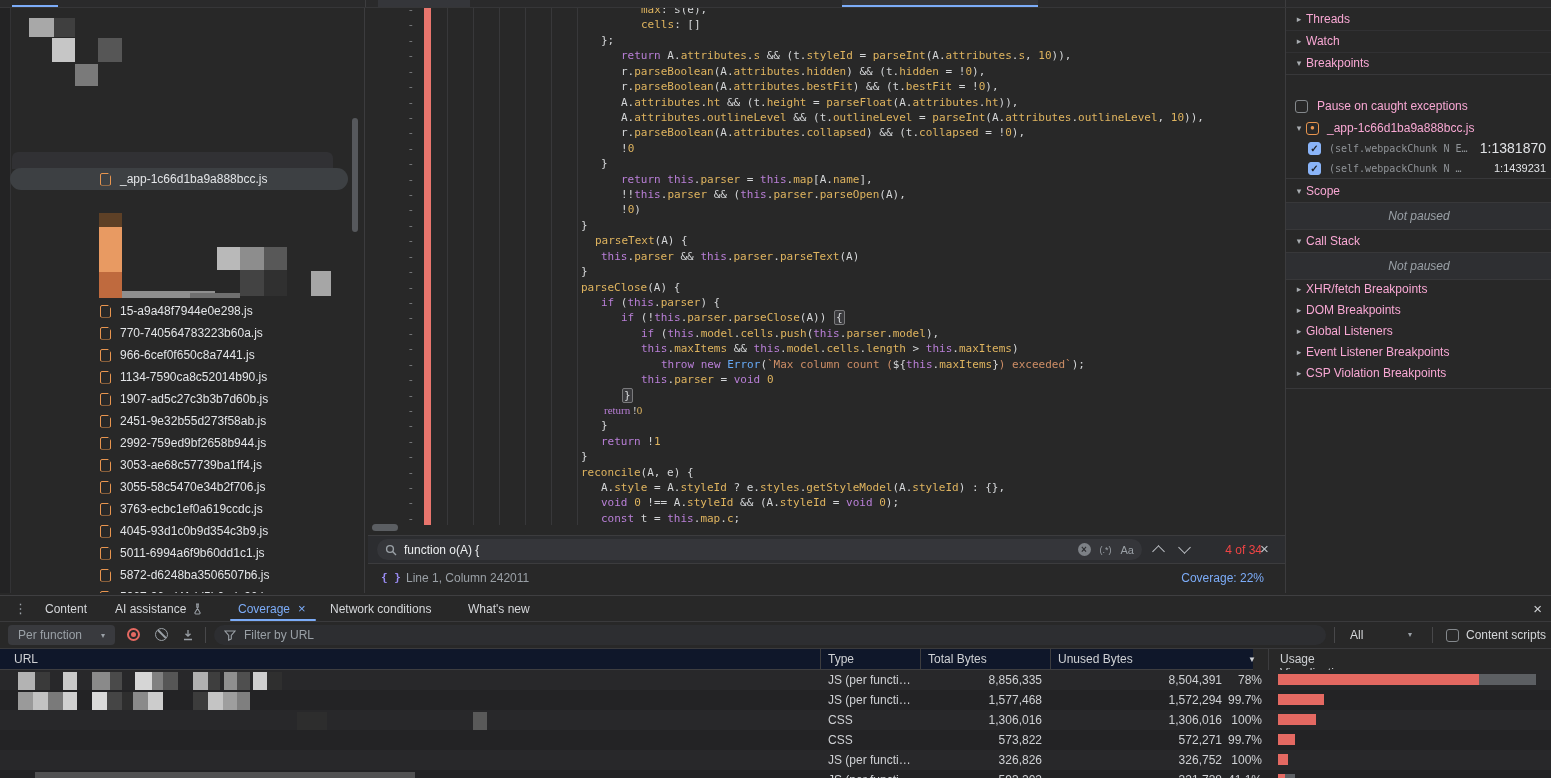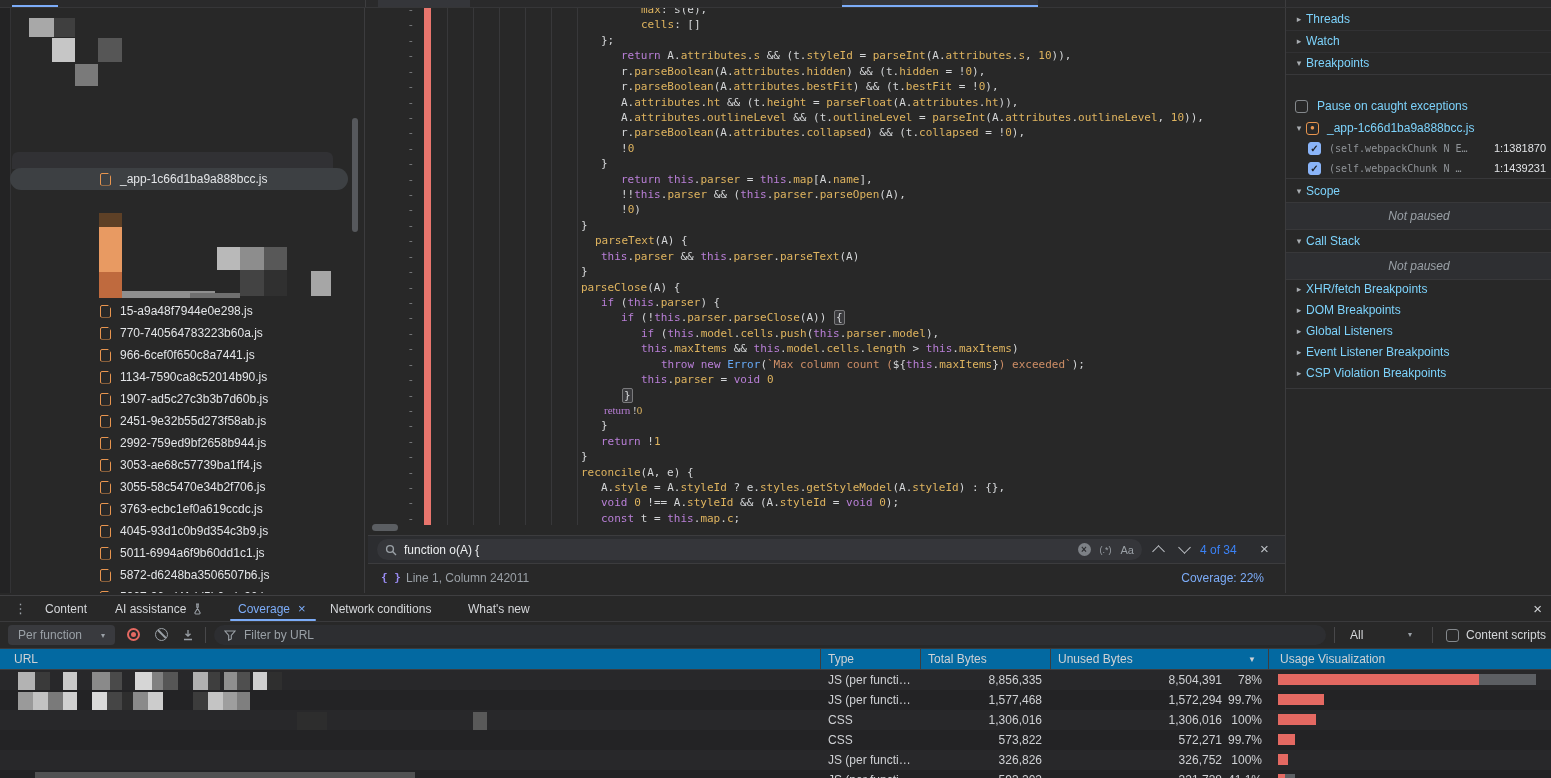--- a/index.html
+++ b/index.html
@@ -33,32 +33,32 @@
   .m{color:#d4d6d8;border:1px solid #7a7a7c;background:#3a3a3d;border-radius:2px;padding:0 1px;margin-left:1px}
   .ed-hthumb{position:absolute;left:4px;top:516px;width:26px;height:7px;background:#5b5e62;border-radius:4px}
   
   #findbar{left:368px;top:535px;width:917px;height:29px;background:#2c2d30;border-top:1px solid #3c3c3e;border-bottom:1px solid #3c3c3e;box-sizing:border-box}
   .fb-input{position:absolute;left:9px;top:3px;width:765px;height:21px;background:#35363a;border-radius:11px;display:flex;align-items:center;padding:0 8px;box-sizing:border-box}
   .fb-query{color:#eceef0;font-size:12px;flex:1;margin-left:7px;white-space:nowrap;overflow:hidden}
   .fb-clear{width:13px;height:13px;border-radius:50%;background:#7d8186;color:#2c2d30;font-size:10px;font-weight:bold;
             display:flex;align-items:center;justify-content:center;line-height:1;flex:none}
   .fb-tok{color:#9aa0a6;margin-left:9px;flex:none}
   .chev{position:absolute;width:8px;height:8px;border-left:1.6px solid #bdc1c6;border-top:1.6px solid #bdc1c6}
-  .fb-count{position:absolute;left:832px;top:7px;width:62px;text-align:left;color:#3b82f6}
+  .fb-count{position:absolute;left:832px;top:7px;width:62px;text-align:right;color:#ef4444}
   .fb-x{position:absolute;left:892px;top:4px;color:#bdc1c6;font-size:15px;cursor:default}
   
   #statusbar{left:368px;top:564px;width:917px;height:29px;background:#282828}
   .sb-braces{position:absolute;left:13px;top:7px;color:#9a8cf4;font-weight:bold;font-size:11px;font-family:"DejaVu Sans Mono",monospace}
   .sb-pos{position:absolute;left:38px;top:7px;color:#9aa0a6}
   .sb-cov{position:absolute;right:21px;top:7px;color:#7cacf8}
   
   #rightpanel{left:1285px;top:8px;width:266px;height:585px;border-left:1px solid #3c3c3e;box-sizing:border-box;overflow:hidden;background:#282828}
   .rp-row{position:absolute;left:0;width:266px;display:flex;align-items:center}
   .tw{width:14px;text-align:center;color:#a8acb0;font-size:9px;flex:none;margin-left:6px}
-  .rp-lbl{color:#7dd3fc;font-size:12px}
+  .rp-lbl{color:#f9a8d4;font-size:12px}
   .rp-sep{position:absolute;left:0;width:266px;height:1px;background:#38383a}
   .cb{width:13px;height:13px;border:1.5px solid #84888c;border-radius:3px;box-sizing:border-box;flex:none}
   .cb.on{background:#8ab4f8;border-color:#8ab4f8;color:#1f2023;font-size:10px;line-height:11px;text-align:center;font-weight:bold}
   .bpfile-icon{width:13px;height:13px;border:1.5px solid #e8954f;border-radius:3px;box-sizing:border-box;flex:none;
                display:flex;align-items:center;justify-content:center;color:#e8954f;font-size:8px;line-height:1}
   .mono-sm{font-family:"DejaVu Sans Mono",monospace;font-size:10px;color:#909498;white-space:nowrap;overflow:hidden}
   .np{position:absolute;left:0;width:266px;height:26px;background:#2e2f32;border-top:1px solid #38383a;border-bottom:1px solid #38383a;
       display:flex;align-items:center;justify-content:center;color:#9aa0a6;font-style:italic}
   
   #drawer{left:0;top:595px;width:1551px;height:183px;background:#282828;border-top:1px solid #3f3f41;box-sizing:border-box}
@@ -72,21 +72,21 @@
   .pill{position:absolute;background:#393a3e;border-radius:4px;height:20px;top:3px;display:flex;align-items:center;color:#9aa0a6}
   .tb-div{position:absolute;top:5px;width:1px;height:16px;background:#48484a}
   .rec{position:absolute;left:127px;top:6px;width:13px;height:13px;border:2px solid #e46962;border-radius:50%;box-sizing:border-box;
        display:flex;align-items:center;justify-content:center}
   .rec i{width:5px;height:5px;background:#e46962;border-radius:50%}
   .blk{position:absolute;left:155px;top:6px;width:13px;height:13px;border:1.5px solid #9aa0a6;border-radius:50%;box-sizing:border-box;overflow:hidden}
   .blk i{position:absolute;left:-1px;top:4.5px;width:16px;height:1.5px;background:#9aa0a6;transform:rotate(45deg)}
   .filter-pill{position:absolute;left:214px;top:3px;width:1112px;height:20px;background:#2d2e31;border-radius:10px}
   .dim{color:#9aa0a6}
   
-  .dw-thead{position:absolute;left:0;top:53px;width:1551px;height:21px;background:#0369a1;border-bottom:1px solid #3e3e40;box-sizing:border-box}
+  .dw-thead{position:absolute;left:0;top:53px;width:1253px;height:21px;background:#0f172a;border-bottom:1px solid #3e3e40;box-sizing:border-box}
   .th{position:absolute;top:3px;color:#cfd1d4}
   .col-div{position:absolute;top:53px;width:1px;height:130px;background:#3d3d3f}
   .trow{position:absolute;left:0;width:1551px;height:20px}
   .trow .cell{position:absolute;top:3px;color:#cfd1d4;white-space:nowrap}
   .c-type{left:828px;width:88px;overflow:hidden;text-overflow:ellipsis}
   .c-total{left:928px;width:114px;text-align:right}
   .c-unused{left:1060px;width:162px;text-align:right}
   .c-pct{left:1224px;width:38px;text-align:right}
   .bar{position:absolute;left:1278px;top:4px;height:11px;display:flex}
   .bar .r{background:#e46962;height:11px}
@@ -305,21 +305,21 @@
       <span class="tw">▾</span>
         <span class="bpfile-icon">●</span>
       <span class="rp-lbl" style="margin-left:8px">_app-1c66d1ba9a888bcc.js</span>
     </div>
     <div id="bp-entries">
         <div class="rp-row" style="top: 130px; height: 20px;">
           <span style="width:22px;flex:none"></span>
           <span class="cb on">✓</span>
           <span class="mono-sm" style="margin-left:8px;width:150px">(self.webpackChunk_N_E…</span>
           <span style="flex:1"></span>
-          <span style="font-size:11px;color:#e1e3e6;margin-right:6px">1:1381870</span>
+          <span style="font-size:14px;color:#e1e3e6;margin-right:6px">1:1381870</span>
         </div>
         <div class="rp-row" style="top: 150px; height: 20px;">
           <span style="width:22px;flex:none"></span>
           <span class="cb on">✓</span>
           <span class="mono-sm" style="margin-left:8px;width:150px">(self.webpackChunk_N_…</span>
           <span style="flex:1"></span>
           <span style="font-size:11px;color:#e1e3e6;margin-right:6px">1:1439231</span>
         </div>
       </div>
     <div class="rp-sep" style="top:170px"></div>

